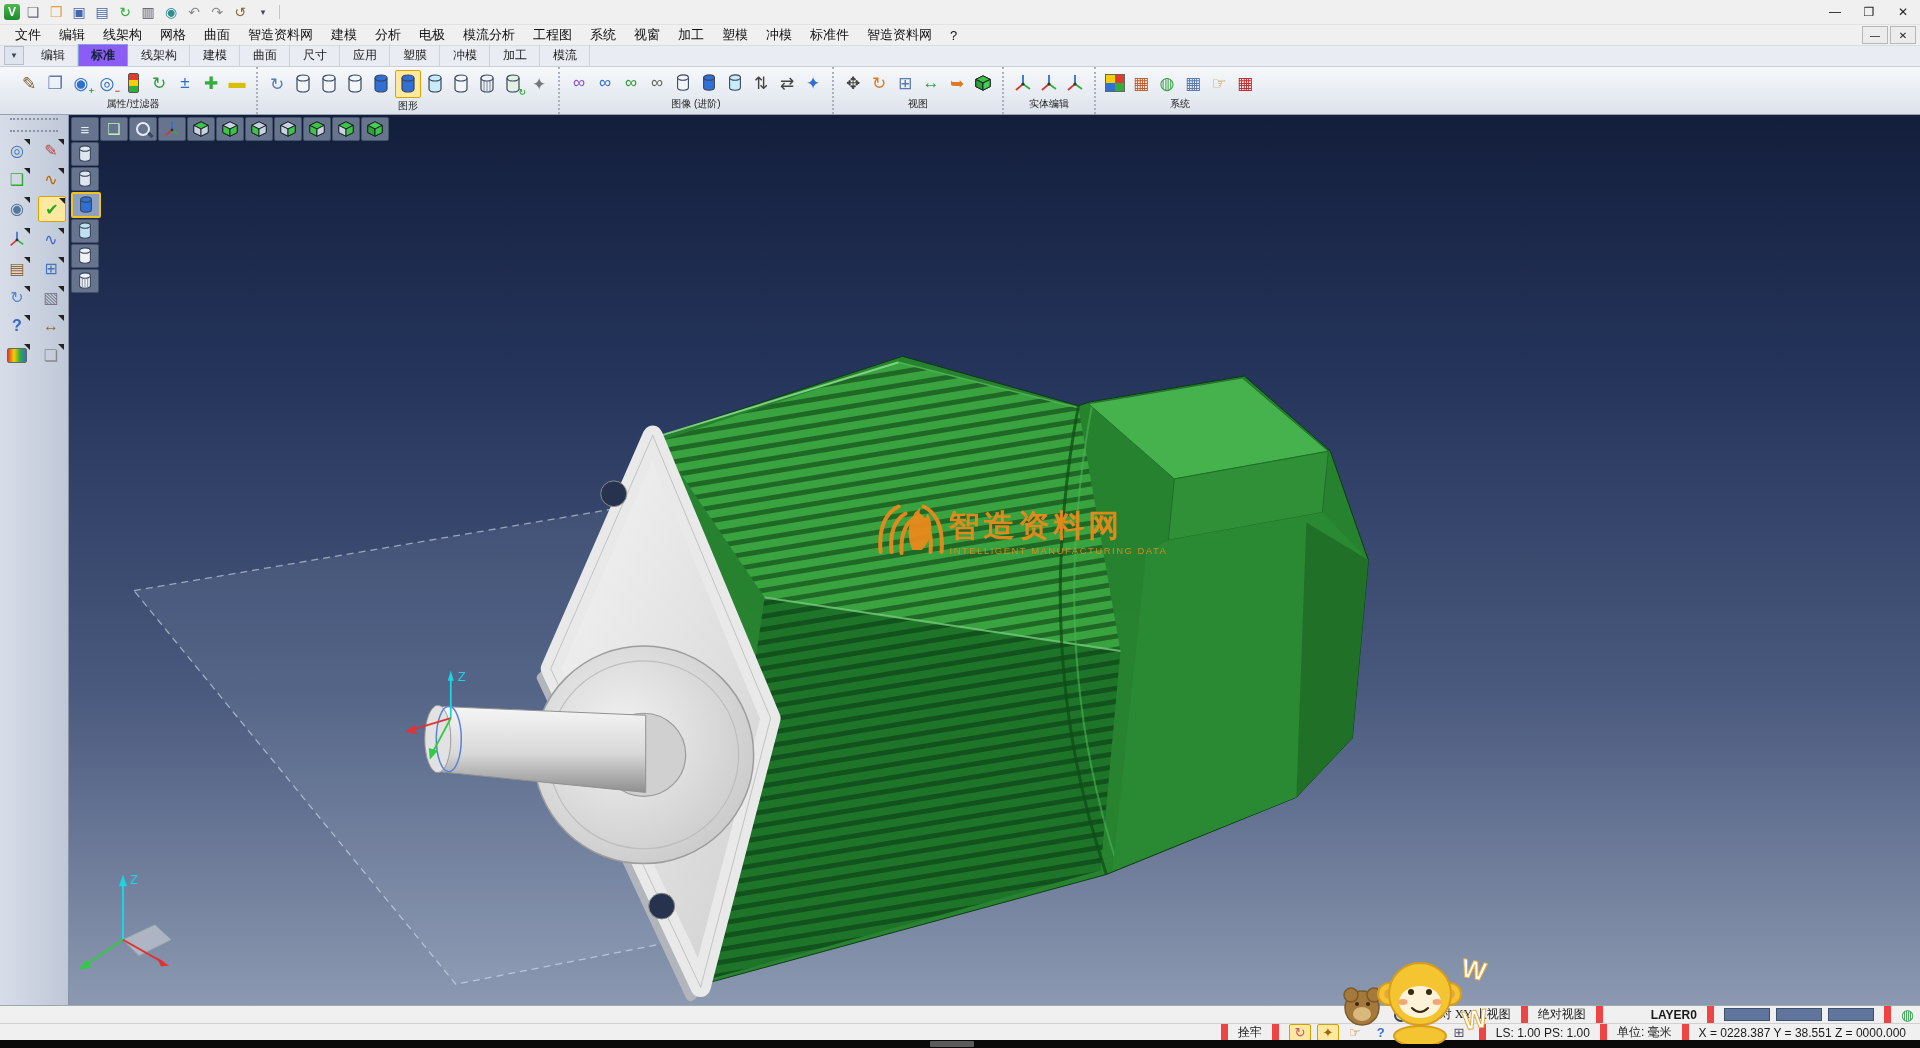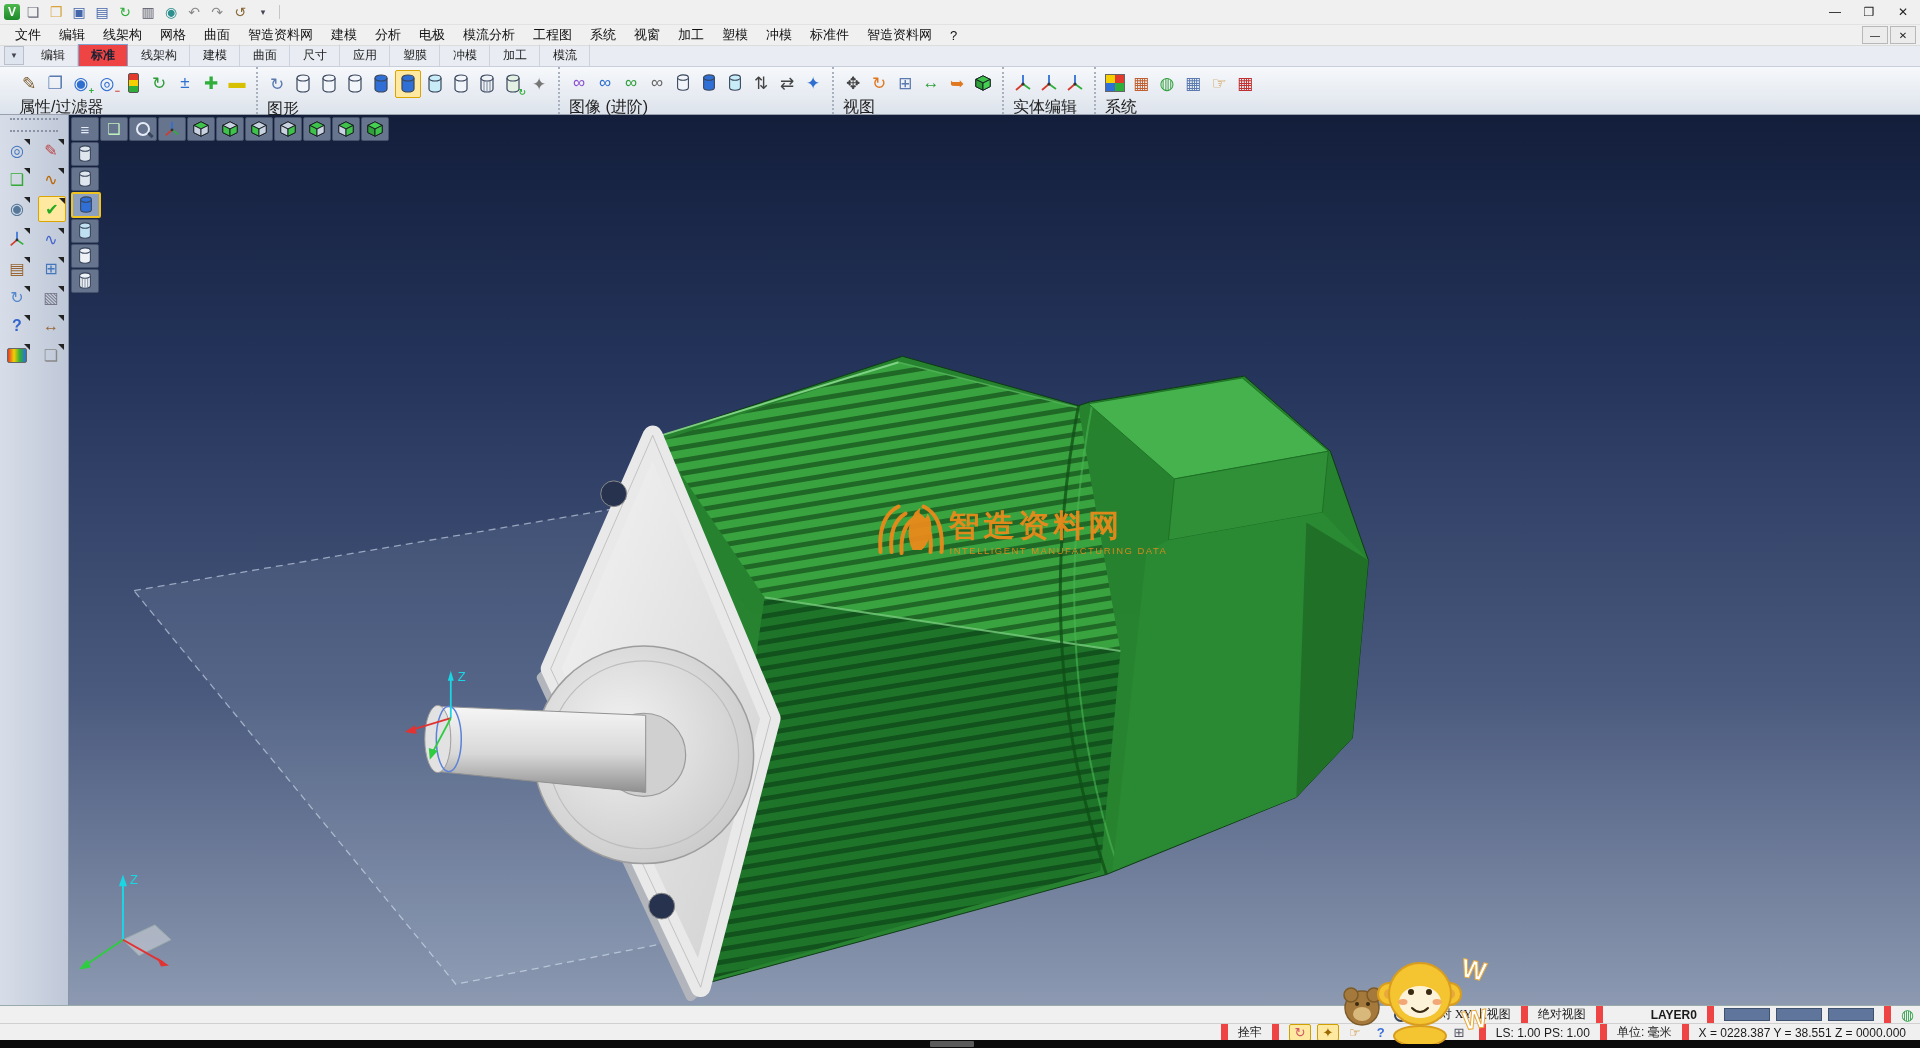--- a/index.html
+++ b/index.html
@@ -22,32 +22,32 @@
   .mi{padding:0 9px;font-size:13px;color:#111;height:100%;display:flex;align-items:center;}
   .mdi-ctl{margin-left:auto;display:flex;padding-right:4px;}
   .mdibtn{width:24px;height:16px;border:1px solid #b8b8b8;background:#ececec;display:flex;align-items:center;
     justify-content:center;font-size:10px;margin-left:2px;}
 
   
   .tabrow{height:20px;background:#e9edf3;display:flex;align-items:flex-end;padding-left:4px;border-bottom:1px solid #c9cfd9;}
   .tflyout{width:18px;height:17px;display:flex;align-items:center;justify-content:center;font-size:8px;color:#445;
     border:1px solid #b9c0cc;background:#dfe5ee;margin:0 4px 1px 0;}
   .tab{padding:2px 12px 2px;font-size:12px;color:#222;border:1px solid transparent;border-bottom:none;white-space:nowrap;}
-  .tab.active{background:#ef4444;border-color:#7fa3d4;font-weight:bold;color:#123;font-family:Liberation Mono, monospace;}
+  .tab.active{background:#8b5cf6;border-color:#7fa3d4;font-weight:bold;color:#123;font-family:Liberation Mono, monospace;}
   .tab:not(.active){border-right:1px solid #cdd3dd;}
 
   
   .ribbon{height:47px;background:linear-gradient(#f6f8fb,#dde3ec);display:flex;align-items:stretch;
     border-bottom:1px solid #9aa2b0;padding-left:10px;}
   .rgroup{display:flex;flex-direction:column;justify-content:space-between;padding:3px 7px 1px;border-right:2px dotted #a9b1bf;}
   .ricons{display:flex;align-items:center;gap:2px;}
   .ri{width:24px;height:26px;display:flex;align-items:center;justify-content:center;font-size:17px;position:relative;border-radius:2px;}
   .ri .badge{position:absolute;right:-1px;bottom:0;font-size:9px;font-weight:bold;line-height:9px;}
   .ri.sel{background:#ffe9a0;border:1px solid #dba400;}
-  .rlabel{font-size:16px;color:#222;padding:1px 2px 2px;white-space:nowrap;}
+  .rlabel{text-align:center;font-size:10px;color:#222;padding:1px 2px 2px;white-space:nowrap;}
   .icn-svg{width:20px;height:20px;display:block;}
   .icn-svg.small{width:18px;height:18px;}
   .traffic{width:9px;height:18px;border-radius:2px;border:1px solid #555;
     background:linear-gradient(#e23b2e 0 33%,#f4d000 33% 66%,#2fae3a 66%);}
   .colorgrid{width:18px;height:16px;border:1px solid #666;
     background:conic-gradient(#e23b2e 25%,#2fae3a 0 50%,#2f6fd6 0 75%,#f4d000 0);}
   .palette{width:18px;height:13px;border:1px solid #666;border-radius:2px;
     background:linear-gradient(90deg,#e23b2e,#f4d000,#2fae3a,#2f6fd6);}
   .mag{position:relative;width:10px;height:10px;border:2px solid #39465c;border-radius:50%;}
   .mag::after{content:"";position:absolute;width:3px;height:6px;background:#39465c;transform:rotate(-45deg);right:-4px;bottom:-4px;}

